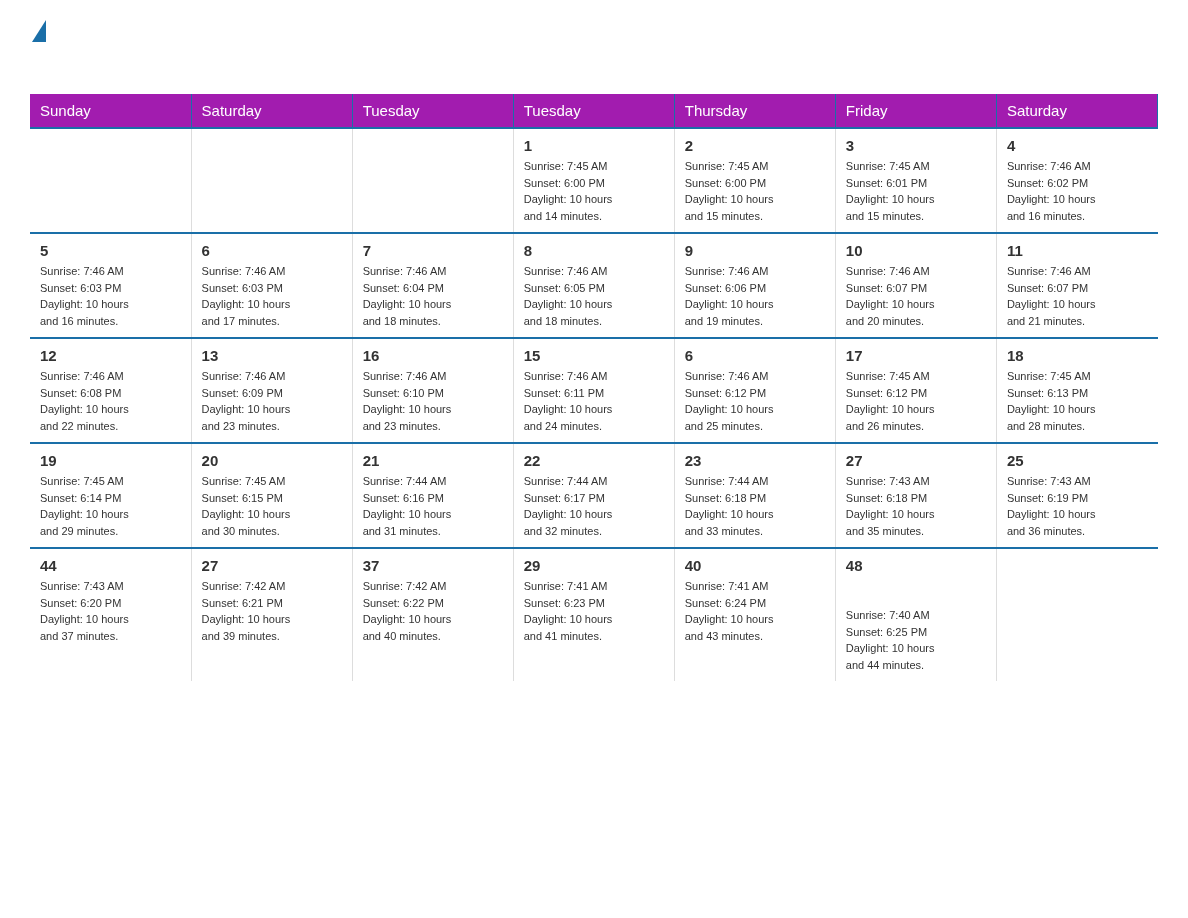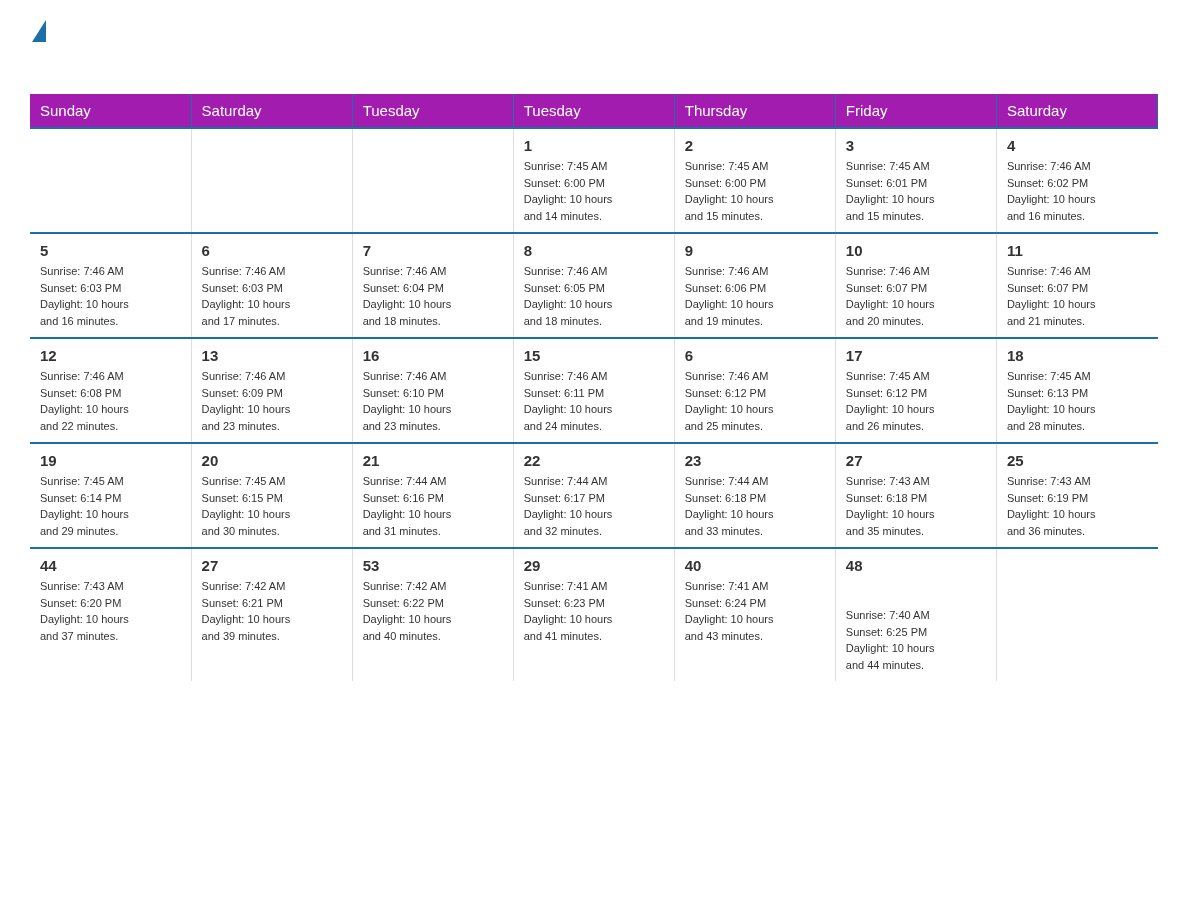--- a/index.html
+++ b/index.html
@@ -338,21 +338,21 @@
 and 37 minutes.</div>
         </td>
         <td>
           <span class="day-number">27</span>
           <div class="day-info" style="white-space: pre-line;">Sunrise: 7:42 AM
 Sunset: 6:21 PM
 Daylight: 10 hours
 and 39 minutes.</div>
         </td>
         <td>
-          <span class="day-number">53</span>
+          <span class="day-number">37</span>
           <div class="day-info" style="white-space: pre-line;">Sunrise: 7:42 AM
 Sunset: 6:22 PM
 Daylight: 10 hours
 and 40 minutes.</div>
         </td>
         <td>
           <span class="day-number">29</span>
           <div class="day-info" style="white-space: pre-line;">Sunrise: 7:41 AM
 Sunset: 6:23 PM
 Daylight: 10 hours

